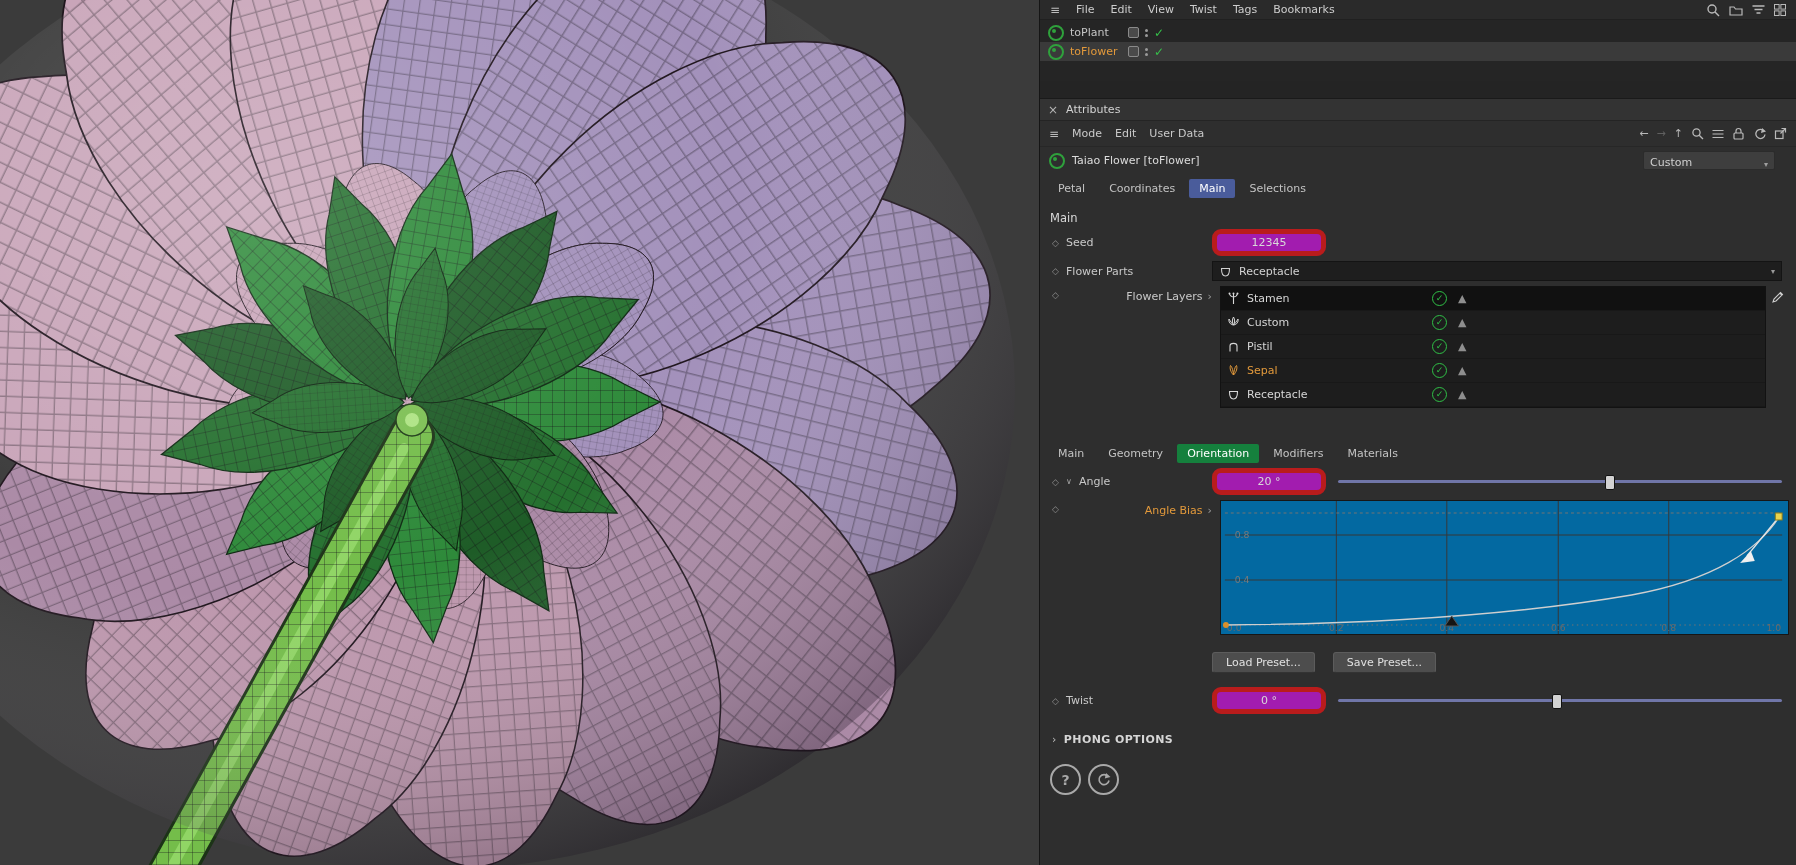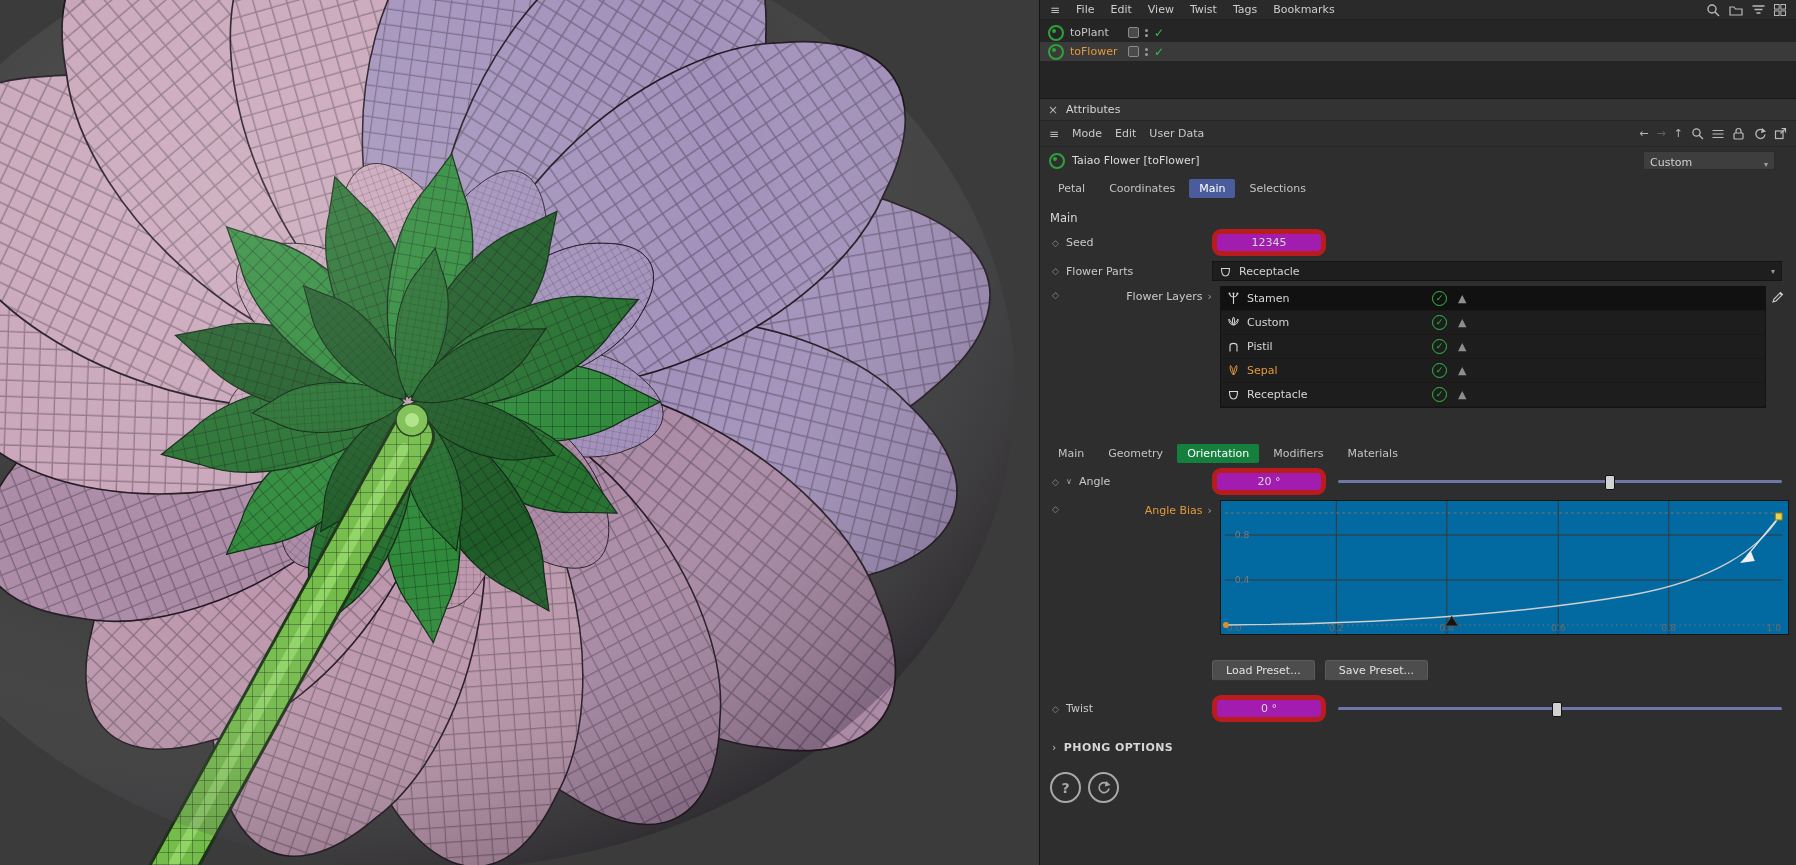--- a/index.html
+++ b/index.html
@@ -74,21 +74,21 @@
   .tri{color:#8e8e8e;font-size:11px;margin-left:11px}
   .pencil-col{width:22px;display:flex;justify-content:center;padding-top:4px}
 
   .slider{flex:1;position:relative;height:15px;margin:0 14px 0 12px}
   .slider .track{position:absolute;left:0;right:0;top:6px;height:3px;background:#7076a8;border-radius:2px}
   .slider .handle{position:absolute;top:1px;width:8px;height:13px;background:#d2d2d2;border:1px solid #111;border-radius:2px}
 
   .curvewrap{flex:1;margin-right:7px;background:#0369a1;border:1px solid #161616;min-width:0}
   .curvewrap svg{display:block;width:100%;height:133px}
 
-  .presets{display:flex;gap:10px;padding-left:172px;margin:20px 0 6px 0}
+  .presets{display:flex;gap:18px;padding-left:172px;margin:12px 0 6px 0}
   .btn{background:#4d4d4d;border:1px solid #5c5c5c;border-bottom-color:#333;border-radius:3px;color:#e0e0e0;padding:3px 13px;font-size:11px;font-family:inherit}
 
   .twistrow{margin-top:8px}
   .phong{display:flex;align-items:center;gap:7px;padding:14px 0 0 12px;color:#d6d6d6;font-weight:bold;letter-spacing:.4px}
   .phong .a{color:#bdbdbd;font-weight:normal}
   .circles{display:flex;gap:7px;padding:18px 0 0 10px}
   .circ{width:27px;height:27px;border:2px solid #a9a9a9;border-radius:50%;display:flex;align-items:center;justify-content:center;color:#a9a9a9;font-weight:bold;font-size:14px}
 
   svg text{font-family:"DejaVu Sans","Liberation Sans",sans-serif}
 

